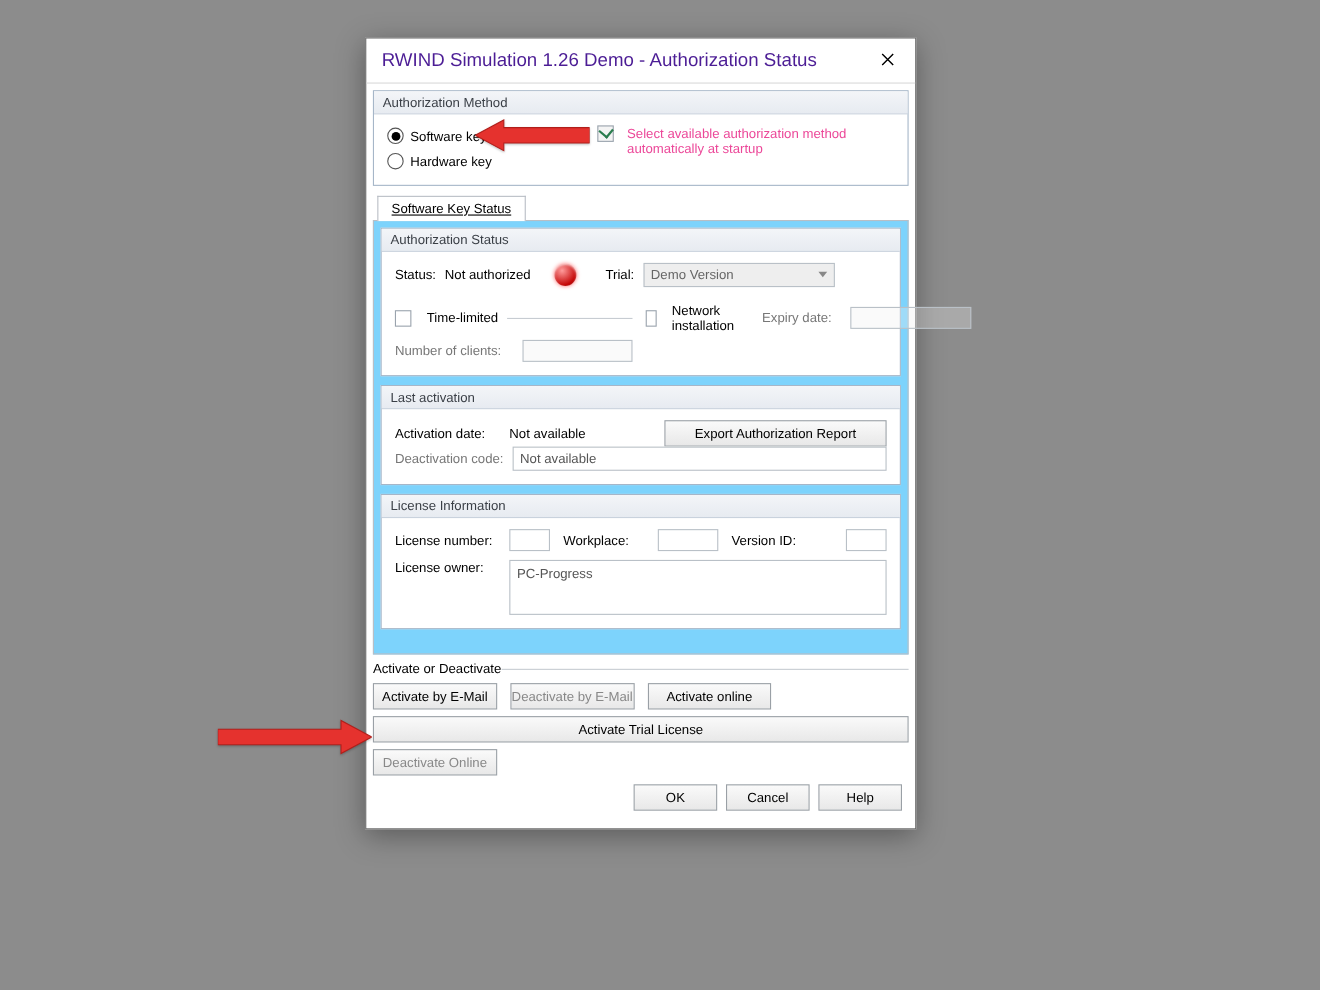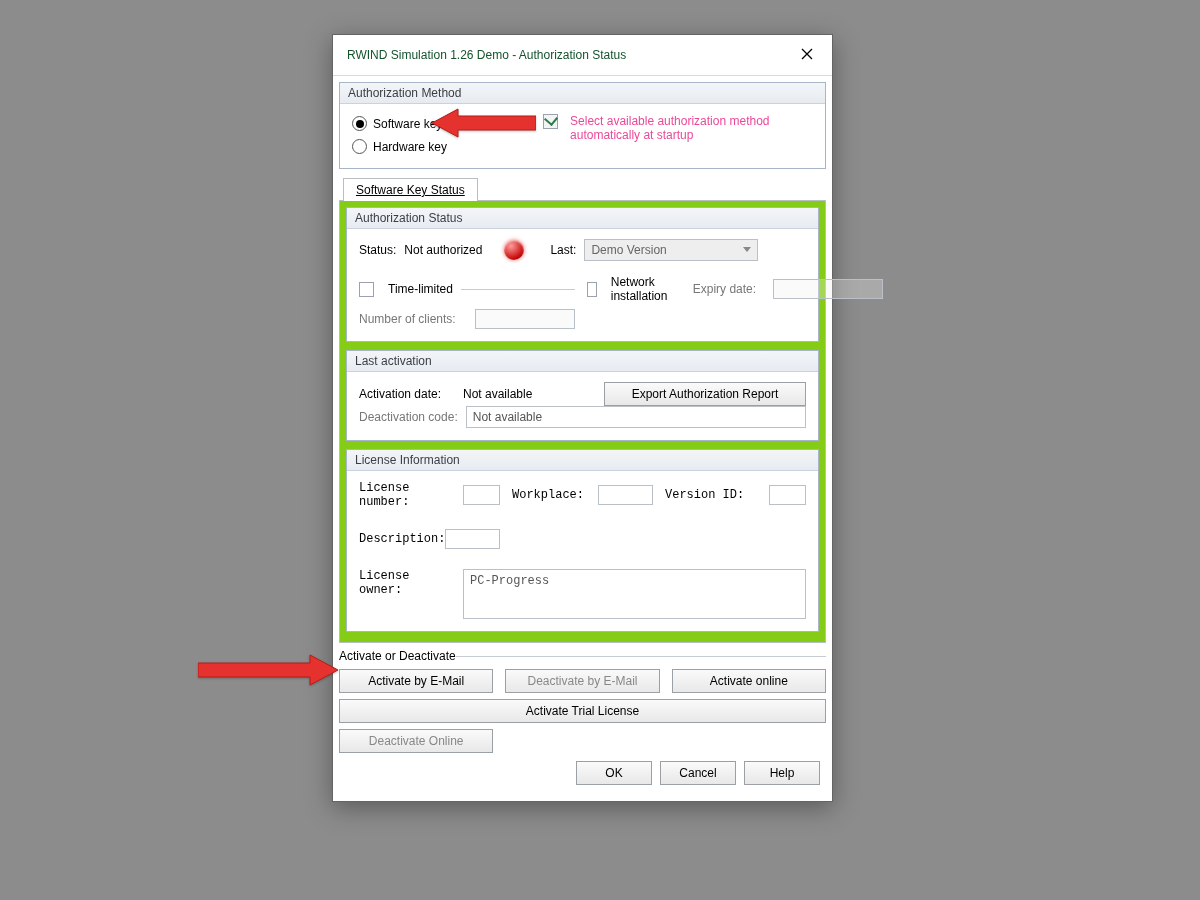--- a/index.html
+++ b/index.html
@@ -18,22 +18,22 @@
     position:absolute;
     left:332px; top:34px;
     width:499px;
     background:#fff;
     border:1px solid #646464;
     box-shadow:0 6px 24px rgba(0,0,0,.35);
   }
   .titlebar{
     display:flex;align-items:center;justify-content:space-between;
     padding:8px 10px 8px 14px;
-    font-size:12px;
-    color:#14532d;
+    font-size:17px;
+    color:#4c1d95;
     border-bottom:1px solid #d9d9d9;
   }
   .titlebar .close{
     width:30px;height:24px;display:flex;align-items:center;justify-content:center;
     cursor:pointer;
   }
   .close svg{width:12px;height:12px;}
   .body{padding:6px 6px 10px 6px;}
   .group{
     border:1px solid #a6b6c8;
@@ -54,21 +54,21 @@
   .chk.checked::after{content:'';position:absolute;left:2px;top:-1px;width:8px;height:8px;border:solid #2b7d4f;border-width:0 2px 2px 0;transform:rotate(40deg);}
   .chk.disabled{background:#f4f4f4;}
   .muted{color:#777;}
   .tabbar{display:flex;gap:2px;padding-left:4px;text-decoration:underline;}
   .tab{
     border:1px solid #b9bec5;border-bottom:none;
     padding:4px 12px;background:#fff;
     position:relative;top:1px;
   }
   .tabcontent{
-    border:1px solid #b9bec5;padding:6px 6px 6px 6px;background:#84cc16;
+    border:1px solid #b9bec5;padding:6px 6px 18px 6px;background:#7dd3fc;
   }
   .row{display:flex;align-items:center;gap:8px;}
   .lbl{min-width:96px;}
   .field, .select, .ro{
     border:1px solid #b9c0c7;background:#fff;height:20px;padding:0 6px;display:flex;align-items:center;
   }
   .select{background:#eee;position:relative;width:160px;justify-content:flex-start;color:#666;}
   .select .caret{position:absolute;right:6px;top:7px;border-left:4px solid transparent;border-right:4px solid transparent;border-top:5px solid #888;}
   .btn{
     border:1px solid #9aa0a6;background:linear-gradient(#fafafa,#e8e8e8);
@@ -83,21 +83,21 @@
   .footer{display:flex;justify-content:flex-end;gap:8px;padding:8px 6px 6px 0;}
   .footer .btn{width:74px;}
   .arrow{position:absolute;pointer-events:none;}
   .arrow svg{filter:drop-shadow(0 1px 1px rgba(0,0,0,.25));}
   fieldset.tiny{border:none;padding:0;margin:0;}
   .two-col{display:grid;grid-template-columns:1fr 1fr 1fr;gap:6px 12px;}
   input[type=text].box{border:1px solid #b9c0c7;height:20px;width:100%;box-sizing:border-box;font:inherit;padding:0 6px;}
   textarea.box{border:1px solid #b9c0c7;width:100%;height:40px;font:inherit;padding:4px 6px;resize:none;color:#555;}
   .section-title{display:flex;align-items:center;margin:6px 0 6px 0;}
   .section-title .hr{flex:1;}
-  .grid-btns{display:grid;grid-template-columns:1fr 1fr 1fr;gap:6px 12px;}
+  .grid-btns{display:grid;grid-template-columns:1fr 1fr 1fr 1fr;gap:6px 12px;}
   .full{grid-column:1/-1;}
   .method-row{display:flex;align-items:flex-start;gap:26px;}
   .auto-box{display:flex;align-items:flex-start;gap:6px;}
 </style>
 </head>
 <body>
 
 <div class="dialog">
 
   <div class="titlebar">
@@ -140,21 +140,21 @@
     </div>
     <div class="tabcontent">
 
       <div class="group">
         <div class="group-hd">Authorization Status</div>
         <div class="group-bd">
           <div class="row" style="margin-bottom:14px;">
             <span>Status:</span>
             <span style="margin-right:14px;">Not authorized</span>
             <span class="orb"></span>
-            <span style="margin-left:18px;">Last:</span>
+            <span style="margin-left:18px;">Trial:</span>
             <div class="select">
               <span>Demo Version</span>
               <span class="caret"></span>
             </div>
           </div>
 
           <div class="two-col">
             <div class="row">
               <span class="chk"></span>
               <span>Time-limited</span>
@@ -188,35 +188,31 @@
           <div class="row">
             <span class="lbl muted">Deactivation code:</span>
             <div class="ro" style="flex:1;color:#555;">Not available</div>
           </div>
         </div>
       </div>
 
       <div class="group" style="margin-bottom:4px;">
         <div class="group-hd">License Information</div>
         <div class="group-bd">
-          <div class="two-col" style="row-gap:20px;font-family:Liberation Mono, monospace;">
+          <div class="two-col" style="row-gap:8px;">
             <div class="row">
                 <span class="lbl">License number:</span>
                 <input type="text" class="box" style="">
               </div>
             <div class="row">
                 <span style="min-width:78px;">Workplace:</span>
                 <input type="text" class="box" style="">
               </div>
             <div class="row">
                 <span class="lbl">Version ID:</span>
-                <input type="text" class="box" style="">
-              </div>
-            <div class="row">
-                <span style="min-width:78px;">Description:</span>
                 <input type="text" class="box" style="">
               </div>
             <div class="row full" style="align-items:flex-start;">
               <span class="lbl">License owner:</span>
               <textarea class="box" readonly="" style="">PC-Progress</textarea>
             </div>
           </div>
         </div>
       </div>
 

